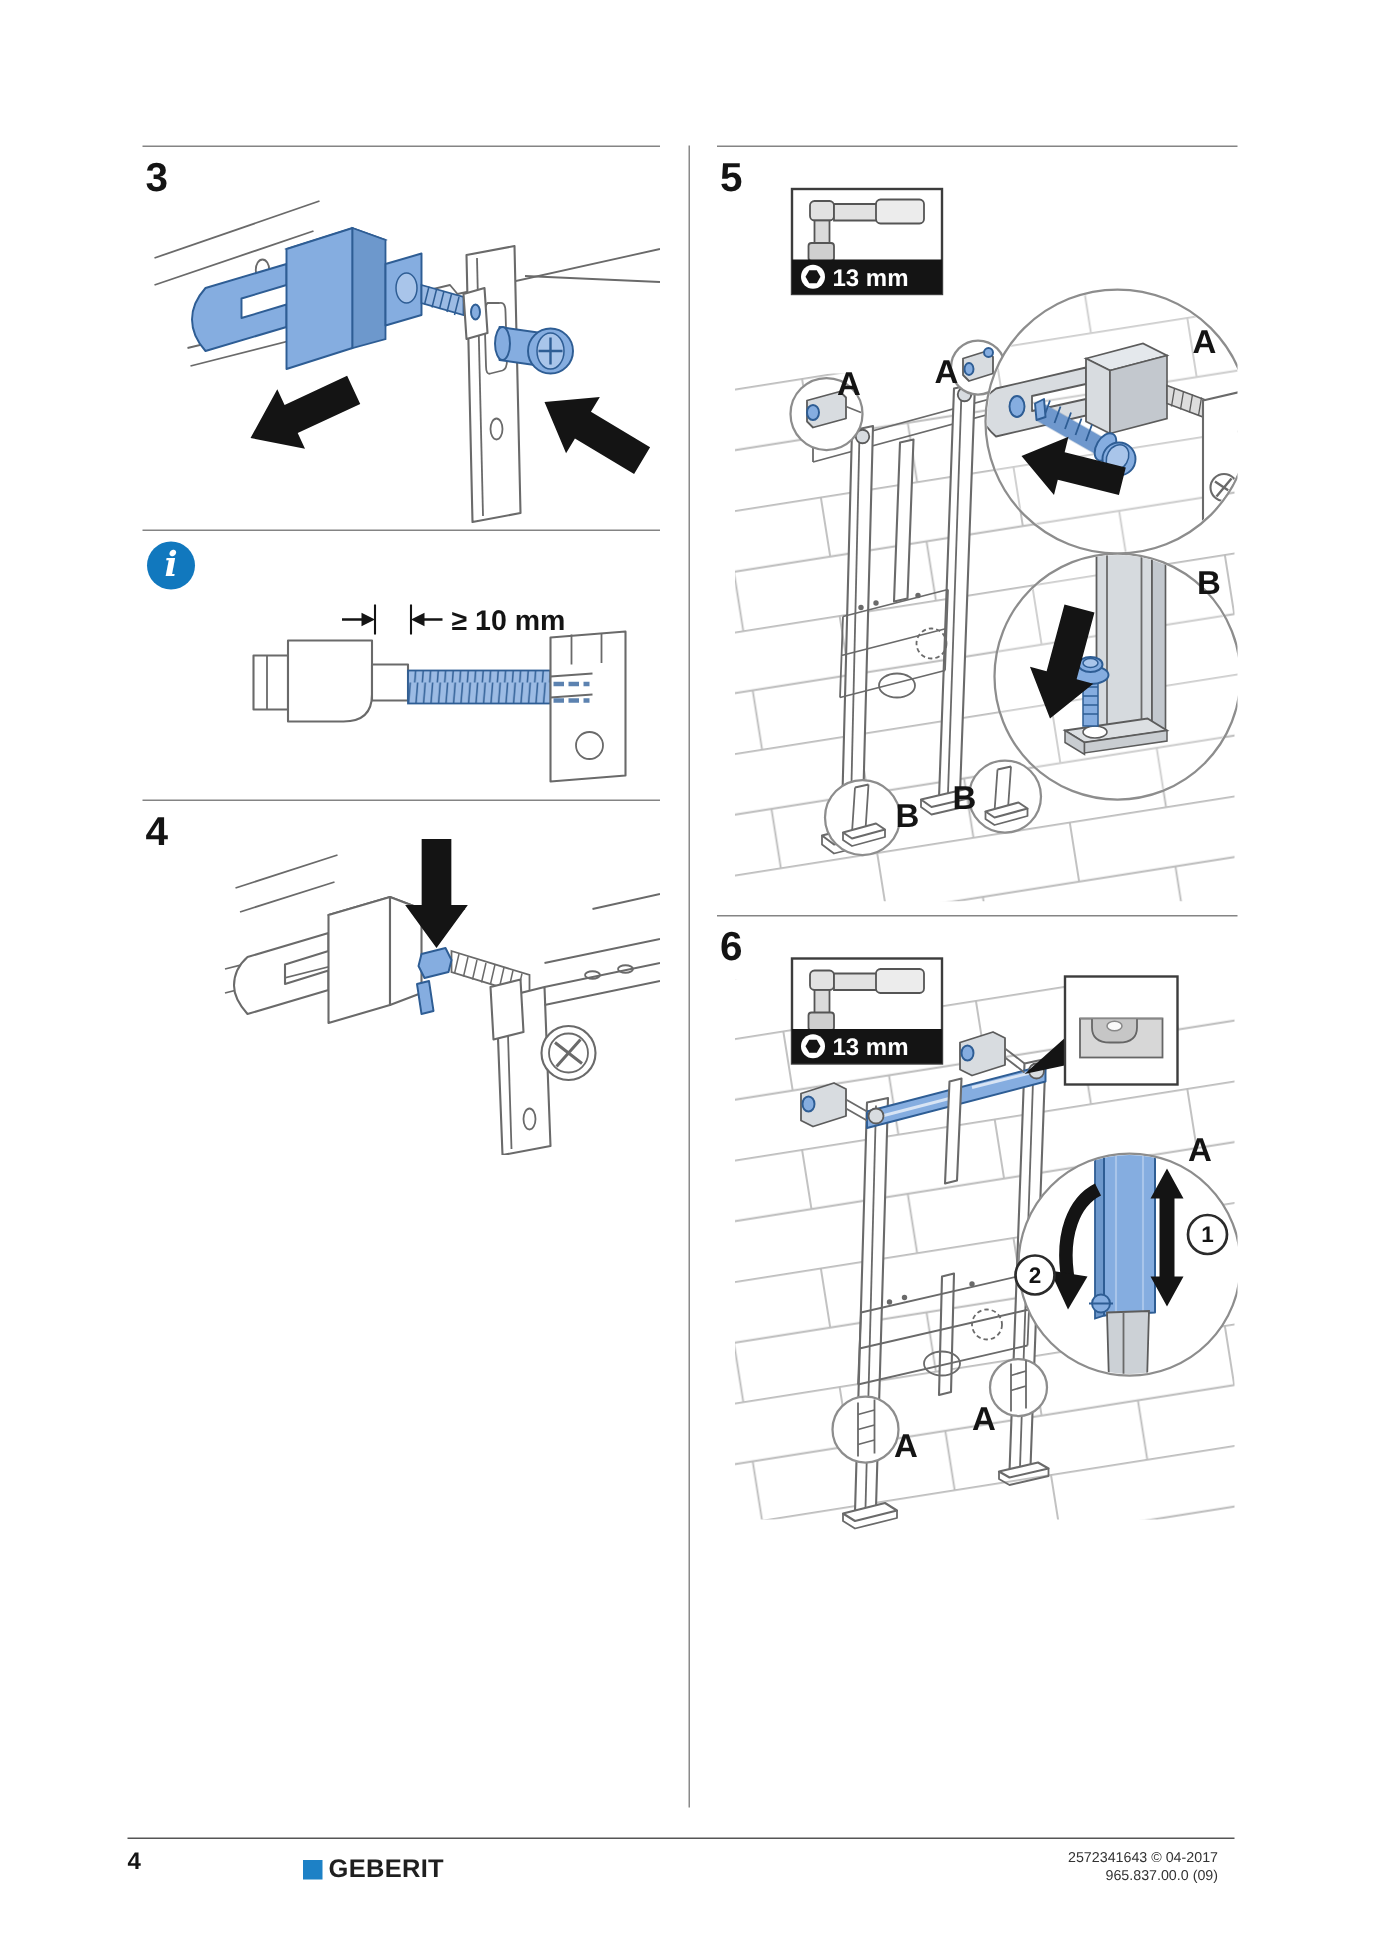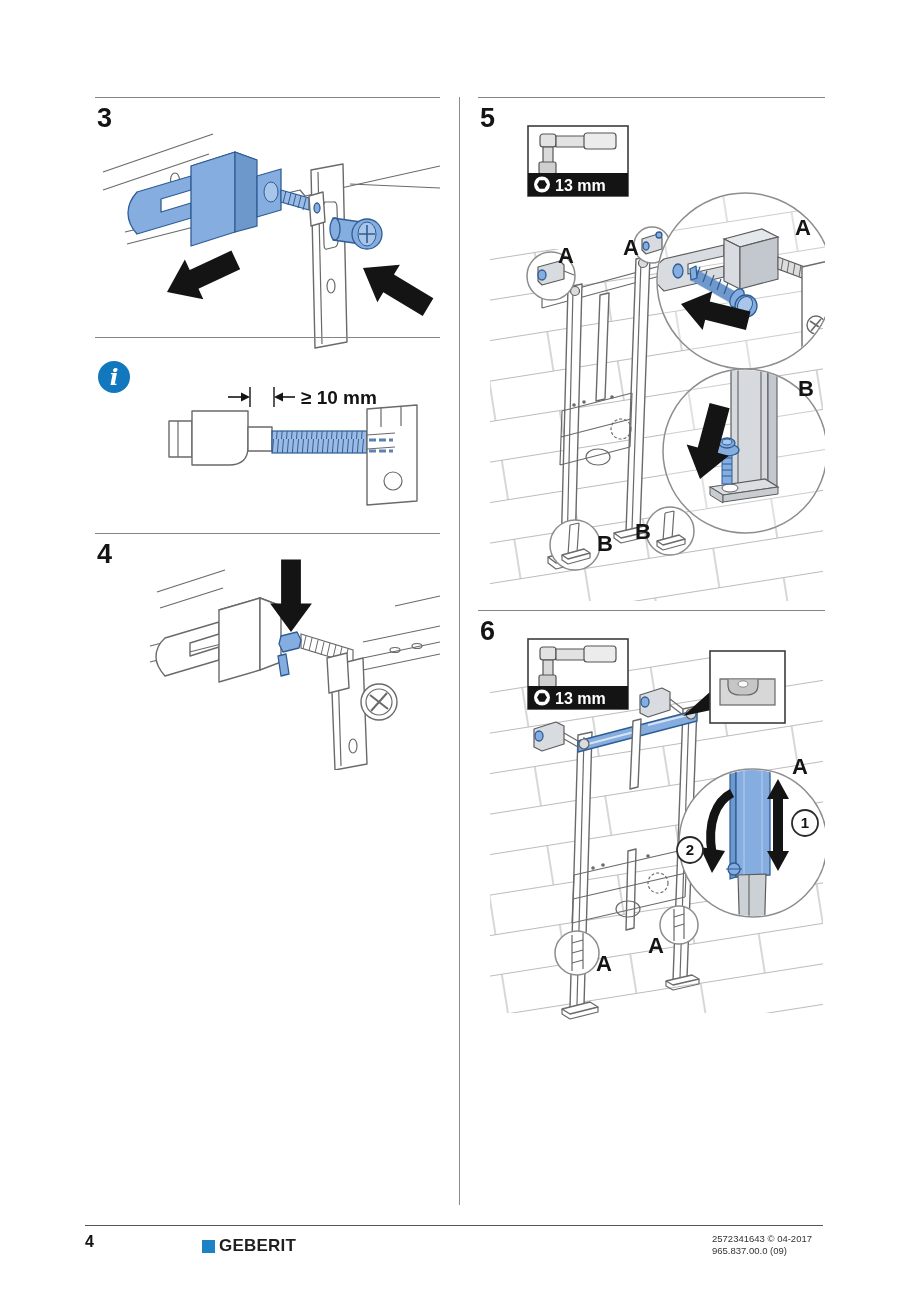--- a/index.html
+++ b/index.html
@@ -32,21 +32,21 @@
   .toolTxt{font:bold 16px "Liberation Sans",sans-serif;fill:#ffffff;}
   .numTxt{font:bold 15px "Liberation Sans",sans-serif;fill:#141414;}
   .toolbox-rect{fill:#fff;stroke:#3c3c3c;stroke-width:1.6;}
 
   
   .footer-rule{position:absolute;left:85px;top:1225px;width:738px;border-top:1px solid #555;}
   .page-num{position:absolute;left:85px;top:1233px;font-size:16px;font-weight:bold;}
   .logo{position:absolute;left:202px;top:1236px;display:flex;align-items:center;}
   .logo-square{display:inline-block;width:13px;height:13px;background:#1d81c6;margin-right:4px;}
   .logo-text{font-size:17px;font-weight:bold;color:#1f1f1f;letter-spacing:0.2px;}
-  .ref{position:absolute;right:108px;top:1233px;text-align:left;font-size:9.5px;color:#333;line-height:1.3;}
+  .ref{position:absolute;right:108px;top:1233px;text-align:right;font-size:9.5px;color:#333;line-height:1.3;}
 </style>
 </head>
 <body>
 
 <div class="page">
 
   <div class="vdivider"></div>
 
   <section class="panel" style="left:95px;top:97px;width:345px;height:256px;">
     <div class="step-num">3</div>
@@ -93,21 +93,21 @@
         <circle class="blue" cx="272" cy="124" r="15"></circle>
         <ellipse class="blueL" cx="272" cy="124" rx="9" ry="12"></ellipse>
         <path stroke="#2e5d94" stroke-width="1.6" d="M264,124 L280,124 M272,115 L272,133"></path>
       </g>
 
       <use href="#ar3" transform="translate(72,182) rotate(155) scale(1.15)" class="blk"></use>
       <use href="#ar3" transform="translate(268,158) rotate(-149) scale(1.15)" class="blk"></use>
     </svg>
   </section>
 
-  <section class="panel" style="left:95px;top:337px;width:345px;height:180px;">
+  <section class="panel" style="left:95px;top:353px;width:345px;height:180px;">
     <svg style="left:0;top:5px;" width="345" height="172" viewBox="0 0 345 172">
       <defs>
         <pattern id="thr" patternUnits="userSpaceOnUse" width="5" height="24">
           <path d="M3.5,0 L1.5,24" stroke="#2e5d94" stroke-width="1"></path>
         </pattern>
       </defs>
       <g>
         <path class="ln" d="M74,78 H97 V114 H74 Z"></path>
         <path class="lnt" d="M83,78 V114"></path>
         <path class="ln" d="M97,68 H153 V104 Q153,122 134,122 H97 Z"></path>

